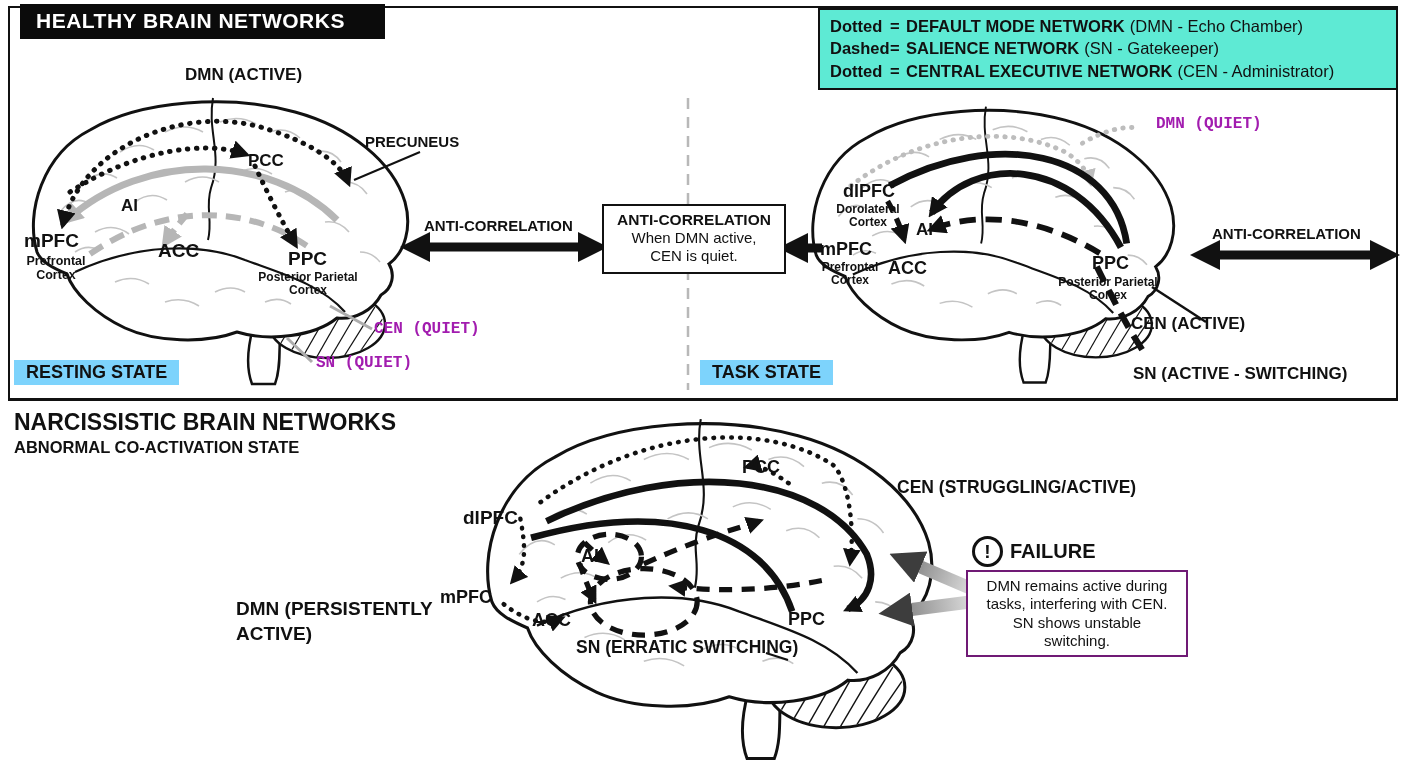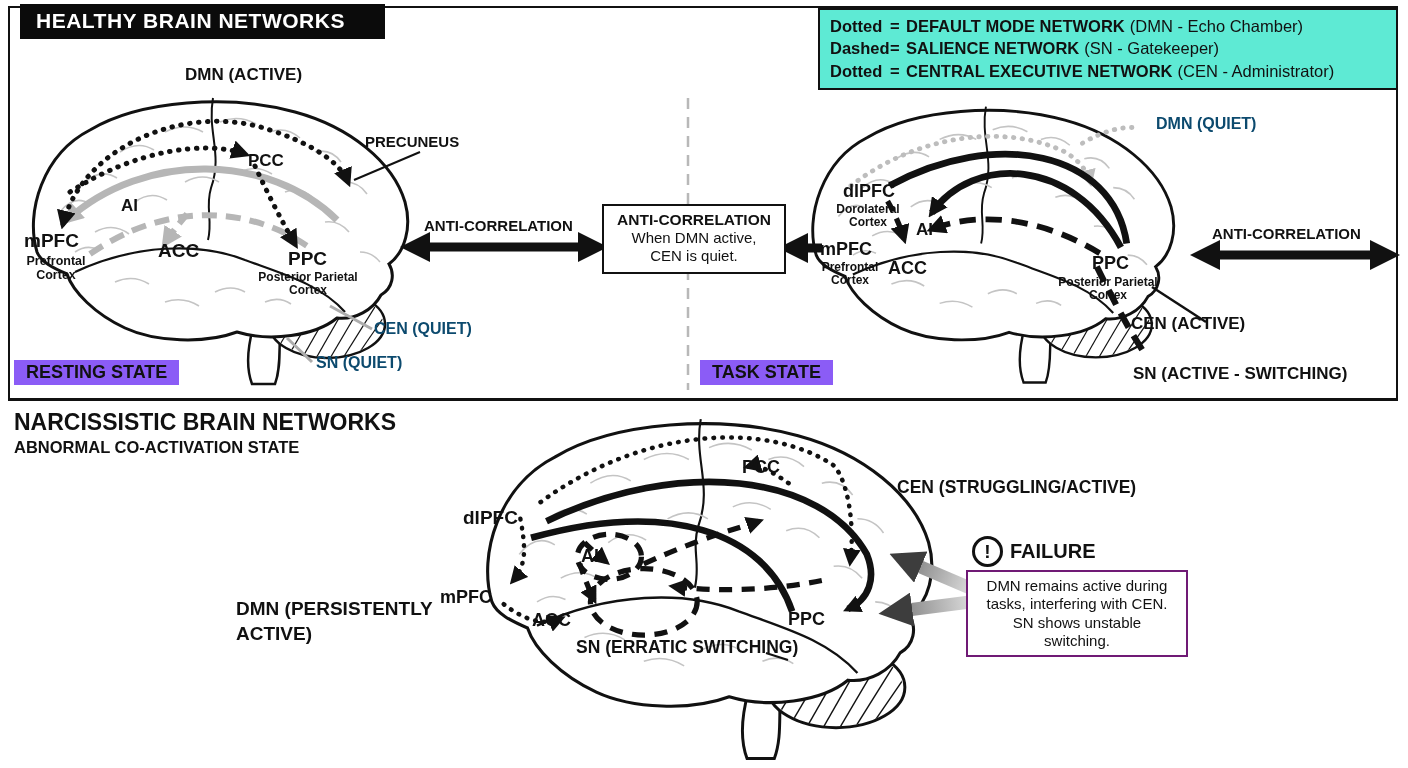--- a/index.html
+++ b/index.html
@@ -2,22 +2,22 @@
 <html><head>
 <meta charset="utf-8">
 <style>
   html,body{margin:0;padding:0;background:#fff;}
   #stage{position:relative;width:1408px;height:768px;background:#fff;overflow:hidden;
          font-family:"Liberation Sans",sans-serif;color:#111;}
   svg{position:absolute;}
   .lbl{position:absolute;font-weight:bold;white-space:nowrap;line-height:1.05;z-index:30;}
   .pre{white-space:pre-line;margin-top:45px;}
   .sub{font-size:12.5px;text-align:center;line-height:1.12;white-space:pre-line;}
-  .gray{color:#0c4a6e;}
-  .state{background:#8b5cf6;padding:3px 12px;font-size:18px;}
+  .gray{color:#a21caf;font-family:Liberation Mono, monospace;}
+  .state{background:#7dd3fc;padding:3px 12px;font-size:18px;}
   #banner{position:absolute;left:8px;top:4px;background:#0b0b0b;color:#fff;
           font-size:21px;font-weight:bold;padding:5px 40px 6px 16px;letter-spacing:.5px;z-index:40;margin-left:12px;}
   #topbox{position:absolute;left:8px;top:6px;width:1386px;height:390px;border:2px solid #111;
           border-bottom-width:3px;z-index:1;}
   #legend{position:absolute;left:818px;top:8px;width:556px;border:2px solid #111;background:#5eead4;
           padding:5px 10px 6px 10px;z-index:40;font-size:16.5px;}
   .legrow{display:flex;white-space:nowrap;line-height:1.36;}
   .legkey{font-weight:bold;width:60px;}
   .legeq{font-weight:bold;width:16px;}
   .legname{font-weight:bold;}

